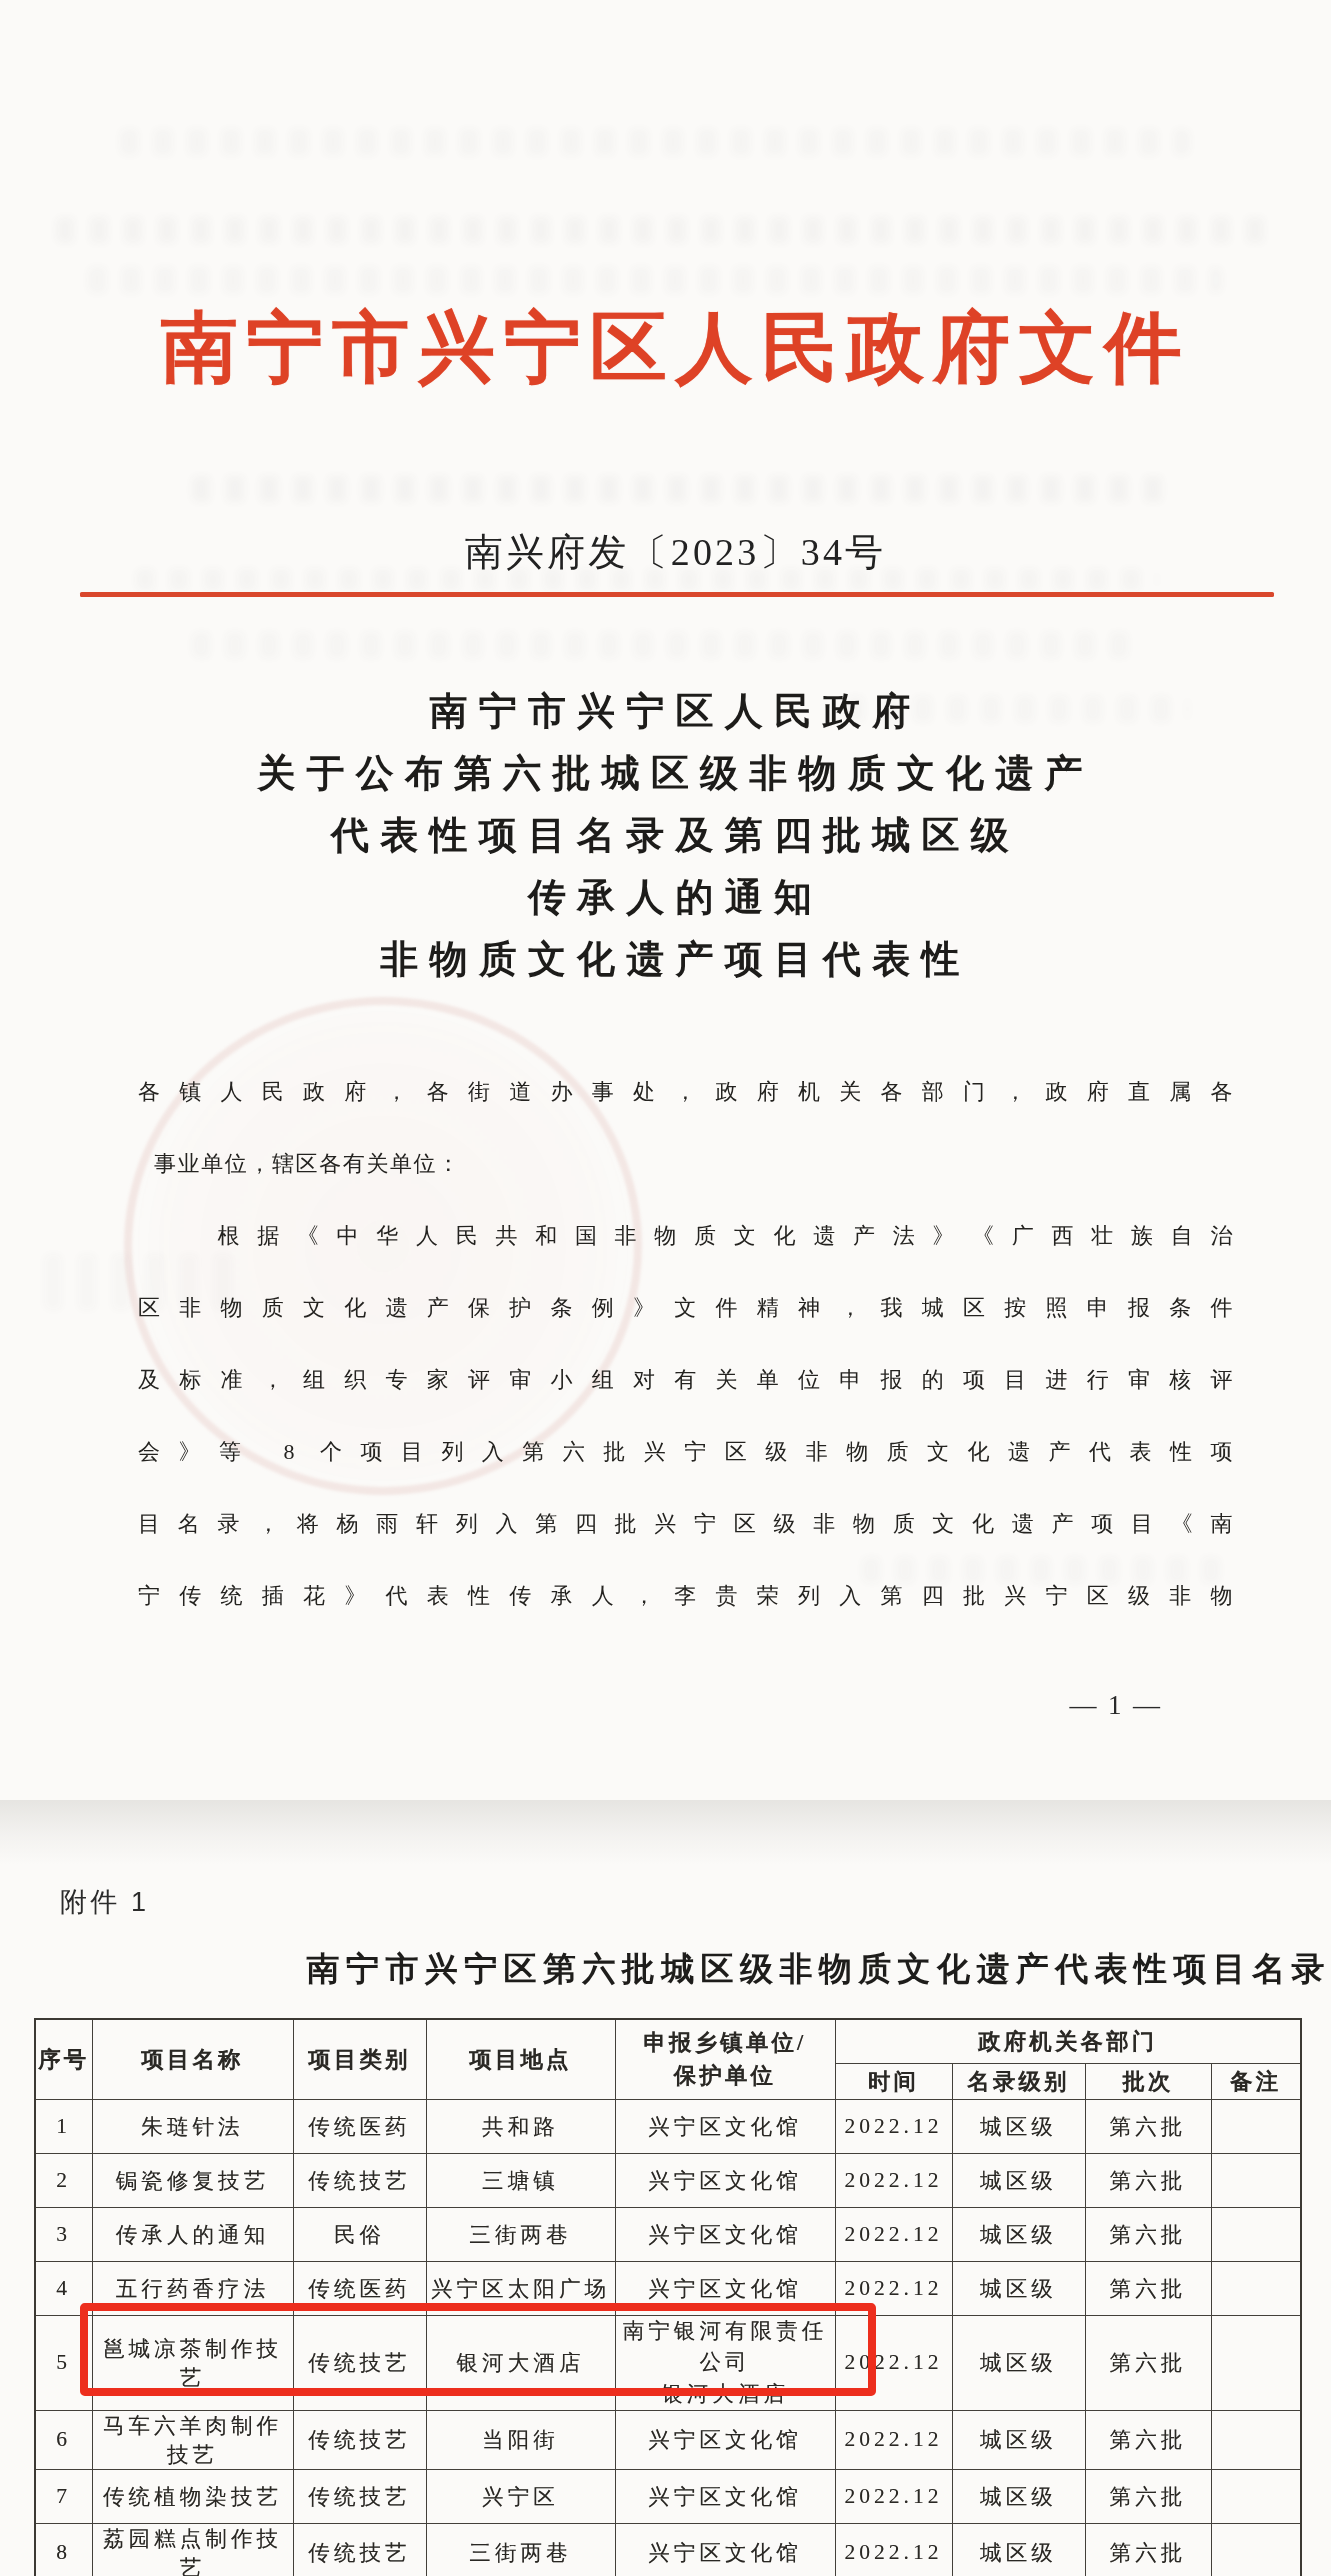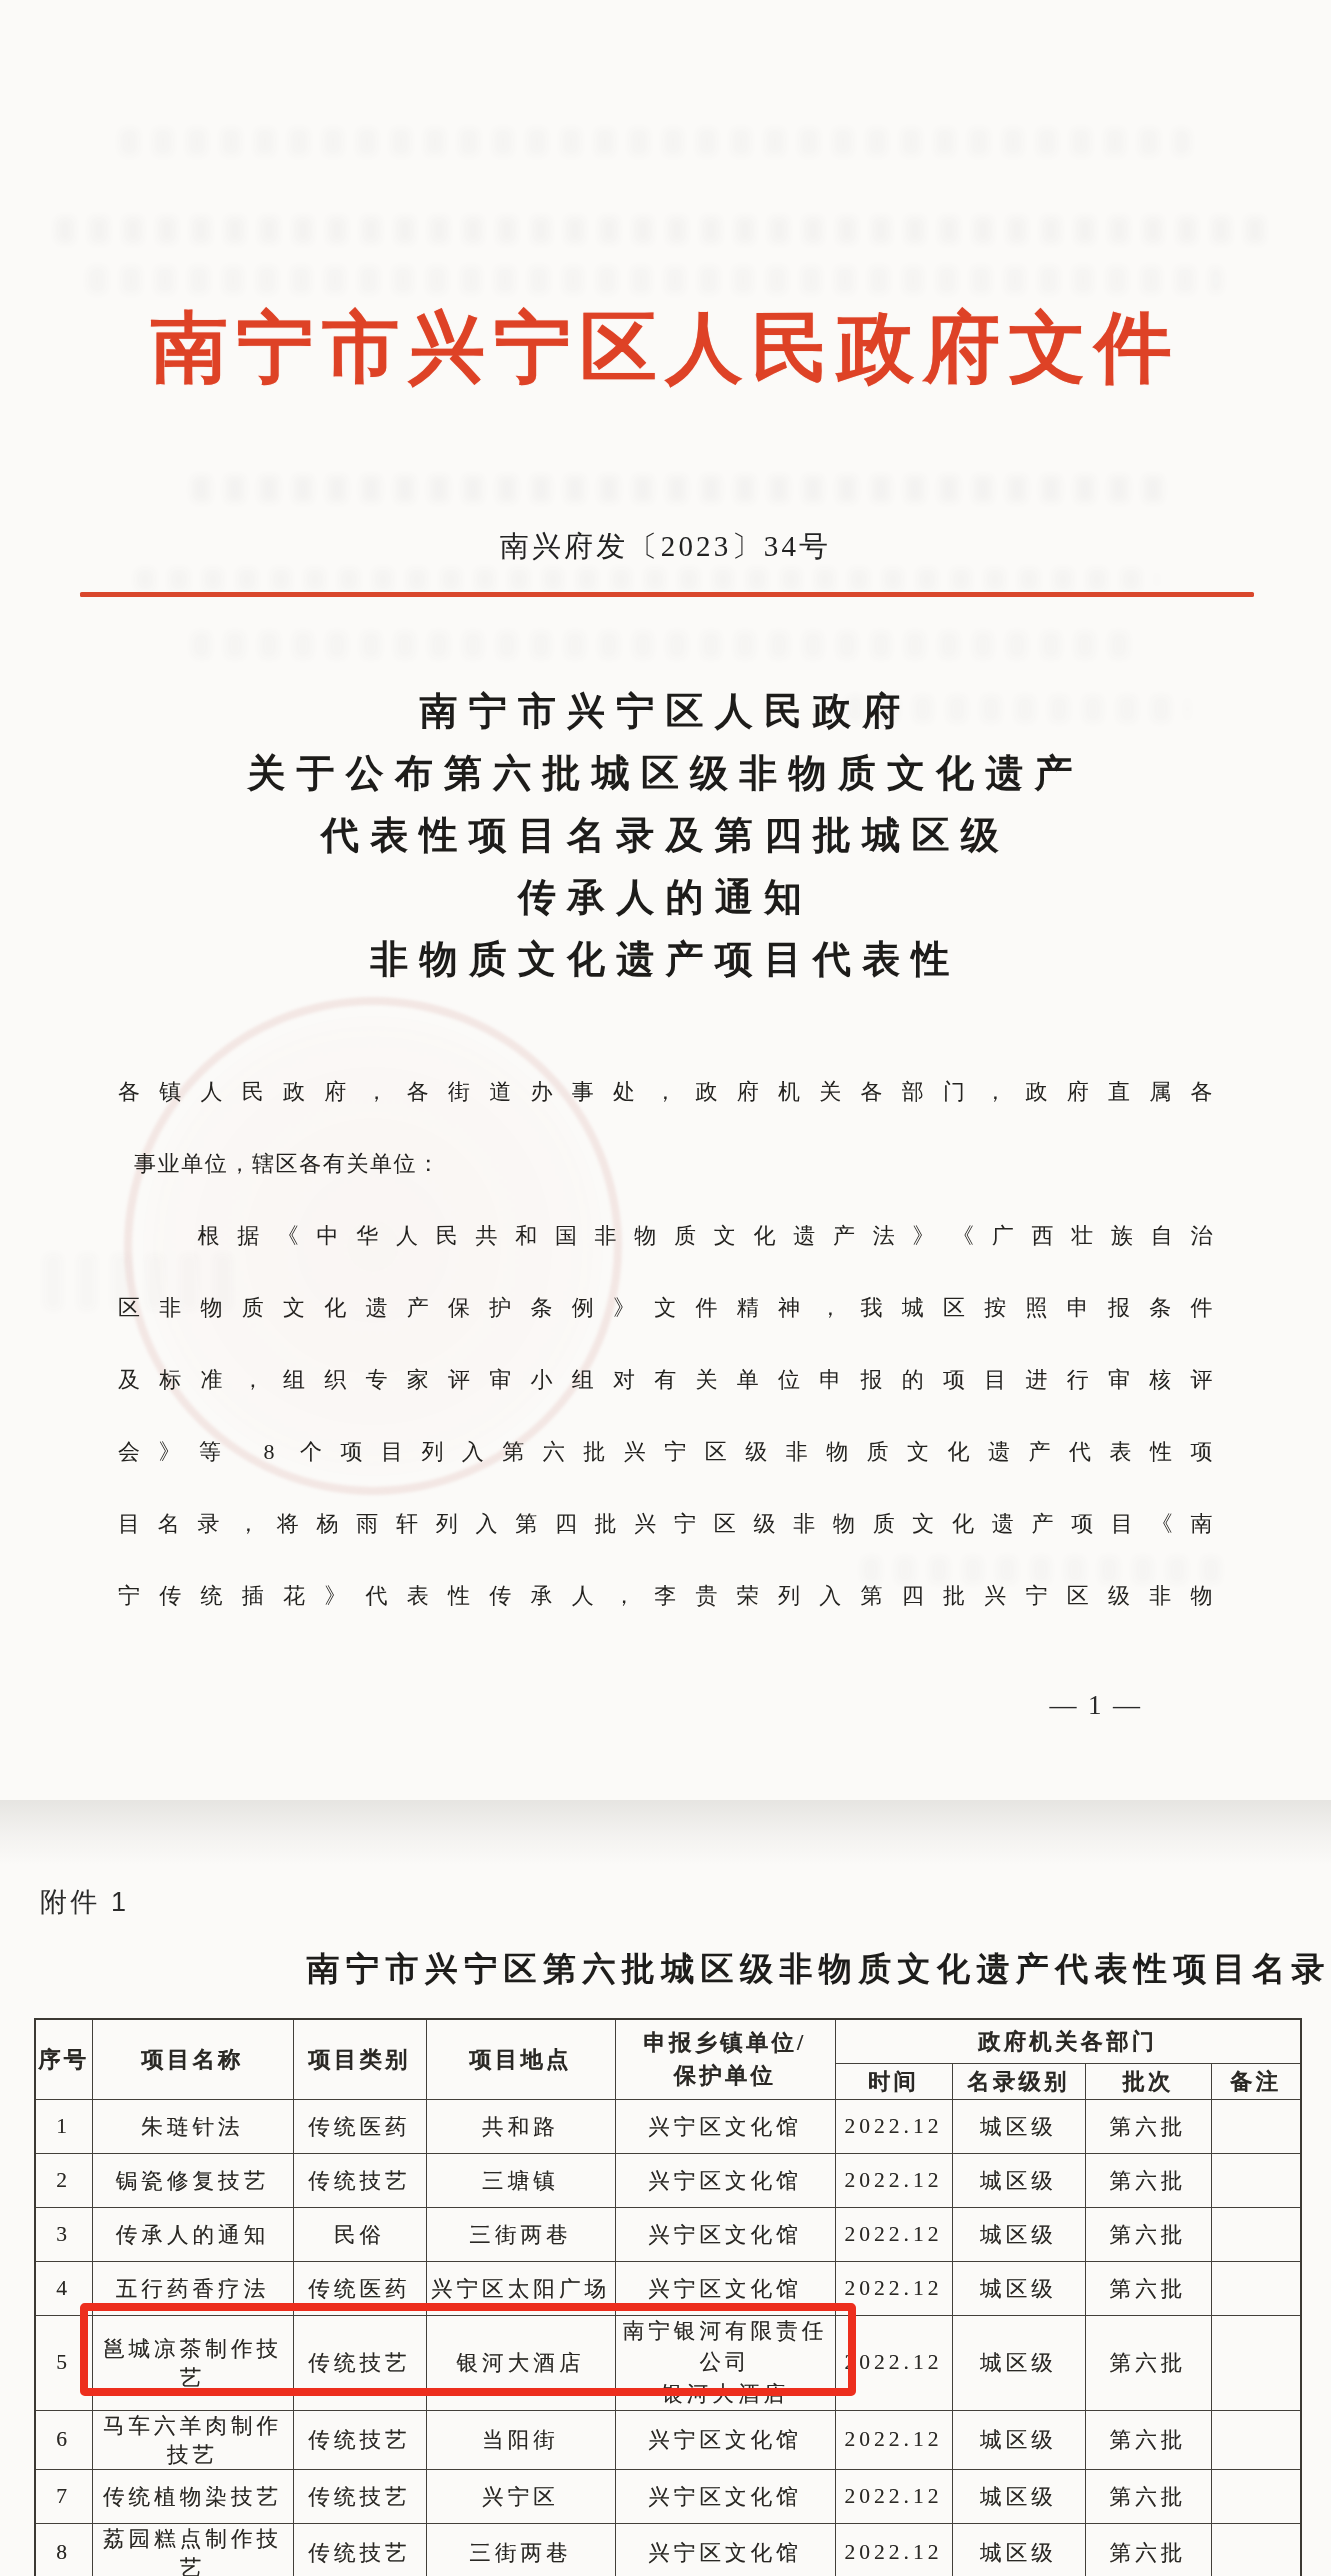--- a/index.html
+++ b/index.html
@@ -2,37 +2,37 @@
 <html style="font-size:12.8px"><head>
 <meta charset="utf-8">
 <style>
   html,body{margin:0;padding:0;background:#ffffff;}
   .canvas{
     position:relative;width:1331px;height:2576px;margin:0 auto;
     background:#fbfaf8;overflow:hidden;
     font-family:"Liberation Serif","DejaVu Serif",serif;
     color:#262626;
   }
-  .abs{position:absolute;}
+  .abs{position:absolute;padding-left:20px;}
   
   .smudge{
     position:absolute;height:25.6px;
     background:repeating-linear-gradient(90deg, rgba(70,70,72,.55) 0 17.6px, transparent 17.6px 34px);
     filter:blur(4px);opacity:.055;border-radius:4.8px;pointer-events:none;
   }
   
   .banner{
     left:0;right:0;top:297px;text-align:center;
     font-size:77px;font-weight:700;letter-spacing:8.8px;
     color:#de4226;text-shadow:0 0 0.8px rgba(222,66,38,.55);
     white-space:nowrap;
   }
   .docnum{
     left:0;right:0;top:527px;text-align:center;
-    font-size:29px;letter-spacing:3.2px;color:#222;
+    font-size:38px;letter-spacing:3.2px;color:#222;
   }
   .redline{
     left:80px;top:592px;width:1174px;height:4.8px;
     background:#d9472c;border-radius:1.6px;
   }
   .stamp{
     left:124px;top:997px;width:482px;height:482px;border-radius:50%;
     border:8.8px solid rgba(172,72,56,.10);
     background:radial-gradient(circle at 50% 50%, rgba(200,110,90,.03), rgba(200,110,90,.015) 60%, transparent 72%);
     filter:blur(1.6px);pointer-events:none;

